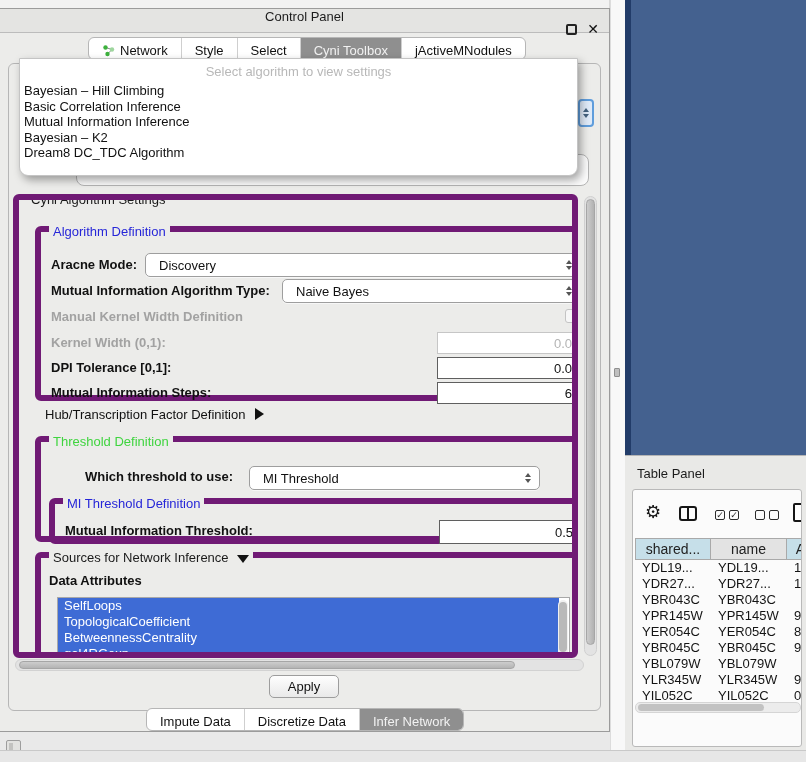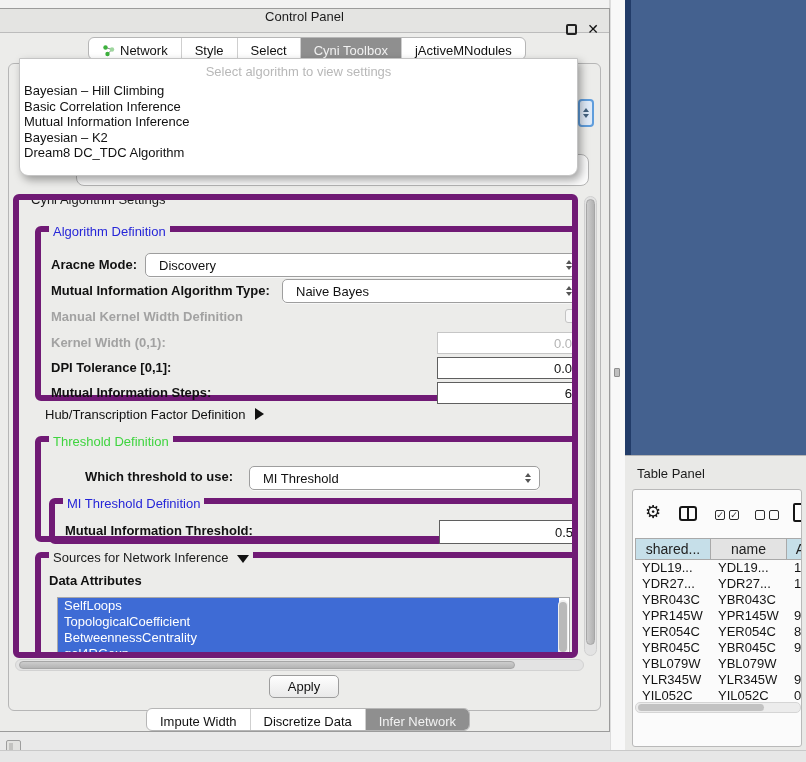--- a/index.html
+++ b/index.html
@@ -261,21 +261,21 @@
         </div>
       <div class="abs hscroll">
           <div class="thumb"></div>
         </div>
 
       <div class="abs apply-btn">Apply</div>
     </div>
 
     <div class="abs tabstrip cp-bottomtabs">
       <div class="tab">
-          <span>Impute Width</span>
+          <span>Impute Data</span>
         </div>
       <div class="tab">
           <span>Discretize Data</span>
         </div>
       <div class="tab selected">
           <span>Infer Network</span>
         </div>
     </div>
   </div>
 

